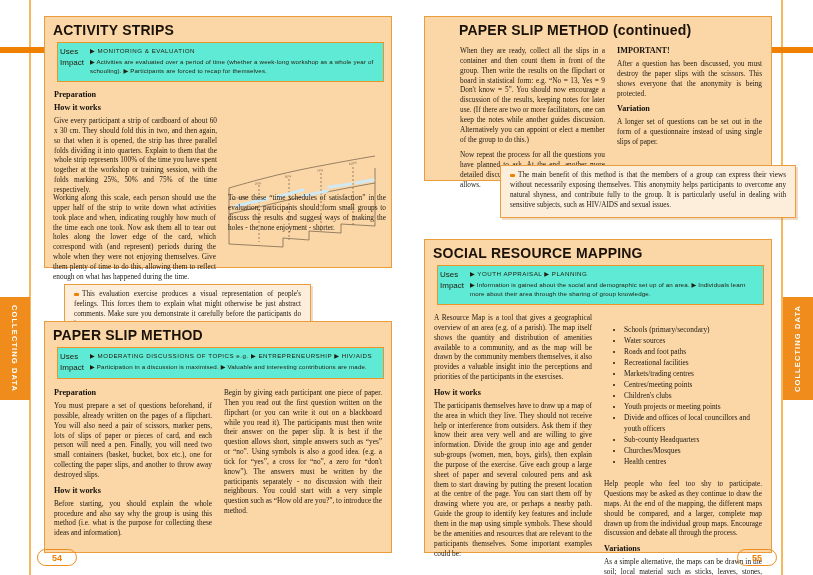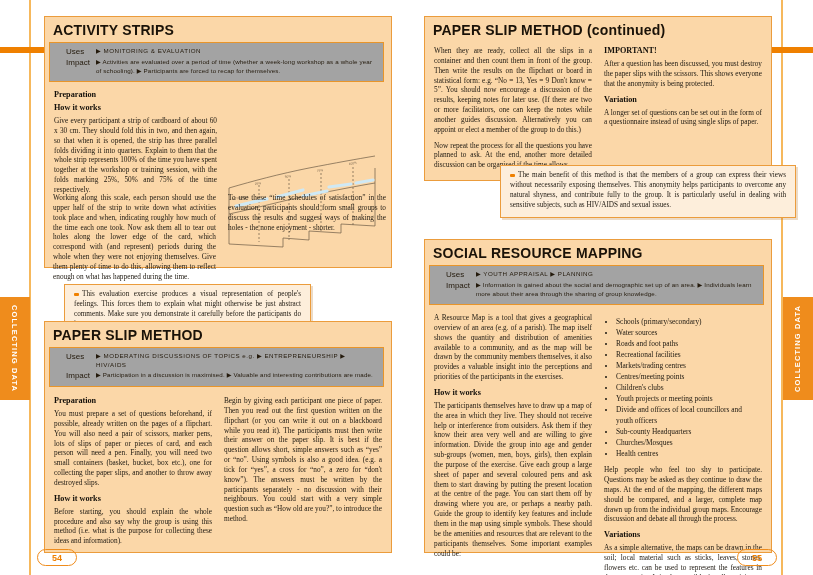--- a/index.html
+++ b/index.html
@@ -58,24 +58,24 @@
   }
   .panel-title {
     font-family: "Liberation Sans", sans-serif;
     font-weight: bold;
     font-size: 14px;
     color: #1a1208;
     letter-spacing: 0.2px;
     padding: 5px 0 4px 8px;
   }
   .uses-box {
-    margin: 0 7px 0 4px;
+    margin: 0 7px 0 12px;
     border: 1.1px solid #e8952a;
-    background: #a3a3a3;
-    padding: 4px 5px 4px 16px;
+    background: #5eead4;
+    padding: 4px 5px 4px 2px;
   }
   .ui-row { display: flex; align-items: flex-start; margin-bottom:1px; }
   .ui-label {
     font-family: "Liberation Sans", sans-serif;
     font-size: 8px; color: #241a0c;
     width: 30px; flex: 0 0 30px; line-height: 1.25;
   }
   .ui-val {
     font-family: "Liberation Sans", sans-serif;
     font-size: 6.2px; color: #241a0c;
@@ -95,21 +95,21 @@
   p.body {
     font-family: "Liberation Serif", serif;
     font-size: 7.3px;
     line-height: 1.35;
     color: #1d1810;
     text-align: justify;
     margin: 0 0 6px 0;
     -webkit-hyphens: auto; hyphens: auto;
   }
   ul.body {
-    margin: 4px; padding: 0 0 0 8px;
+    margin: 12px; padding: 0 0 0 8px;
     font-family: "Liberation Serif", serif;
     font-size: 7.4px; line-height: 1.42; color: #1d1810;
   }
   ul.body li { margin: 0 0 0.5px 0; }
 
   
   .tipbox {
     position: absolute;
     background: #fdeedb;
     border: 1.2px solid #eb9c3c;
@@ -233,21 +233,21 @@
         <p class="body">You must prepare a set of questions beforehand, if possible, already written on the pages of a flipchart. You will also need a pair of scissors, marker pens, lots of slips of paper or pieces of card, and each person will need a pen. Finally, you will need two small containers (basket, bucket, box etc.), one for collecting the paper slips, and another to throw away destroyed slips.</p>
         <div class="sub">How it works</div>
         <p class="body">Before starting, you should explain the whole procedure and also say why the group is using this method (i.e. what is the purpose for collecting these ideas and information).</p>
       </div>
       <div class="col">
         <p class="body">Begin by giving each participant one piece of paper. Then you read out the first question written on the flipchart (or you can write it out on a blackboard while you read it). The participants must then write their answer on the paper slip. It is best if the question allows short, simple answers such as “yes” or “no”. Using symbols is also a good idea. (e.g. a tick for “yes”, a cross for “no”, a zero for “don't know”). The answers must be written by the participants separately - no discussion with their neighbours. You could start with a very simple question such as “How old are you?”, to introduce the method.</p>
       </div>
     </div>
   </div>
 
-  <div class="panel" style="left:424px; top:16px; width:348px; height:165px;">
+  <div class="panel" style="left:424px; top:16px; width:348px; height:165px;padding-left:26px;">
     <div class="panel-title">PAPER SLIP METHOD (continued)</div>
 
     <div class="cols" style="padding-top:4px;">
       <div class="col">
         <p class="body">When they are ready, collect all the slips in a container and then count them in front of the group. Then write the results on the flipchart or board in statistical form: e.g. “No = 13, Yes = 9 Don't know = 5”. You should now encourage a discussion of the results, keeping notes for later use. (If there are two or more facilitators, one can keep the notes while another guides discussion. Alternatively you can appoint or elect a member of the group to do this.)</p>
         <p class="body">Now repeat the process for all the questions you have planned to ask. At the end, another more detailed discussion can be organised if the time allows.</p>
       </div>
       <div class="col">
         <div class="sub">IMPORTANT!</div>
         <p class="body">After a question has been discussed, you must destroy the paper slips with the scissors. This shows everyone that the anonymity is being protected.</p>

